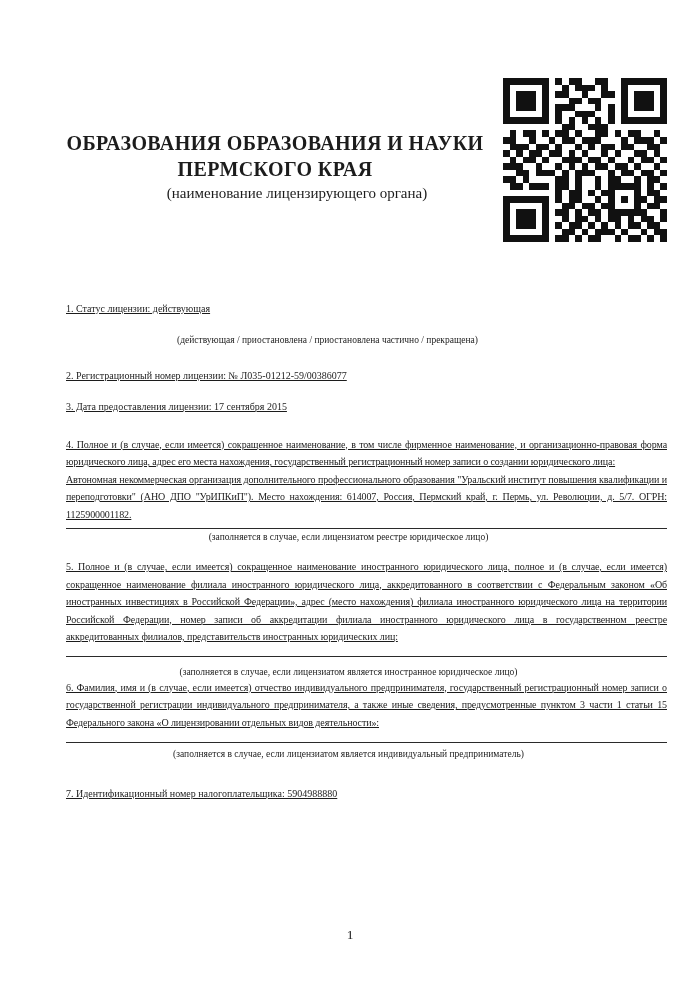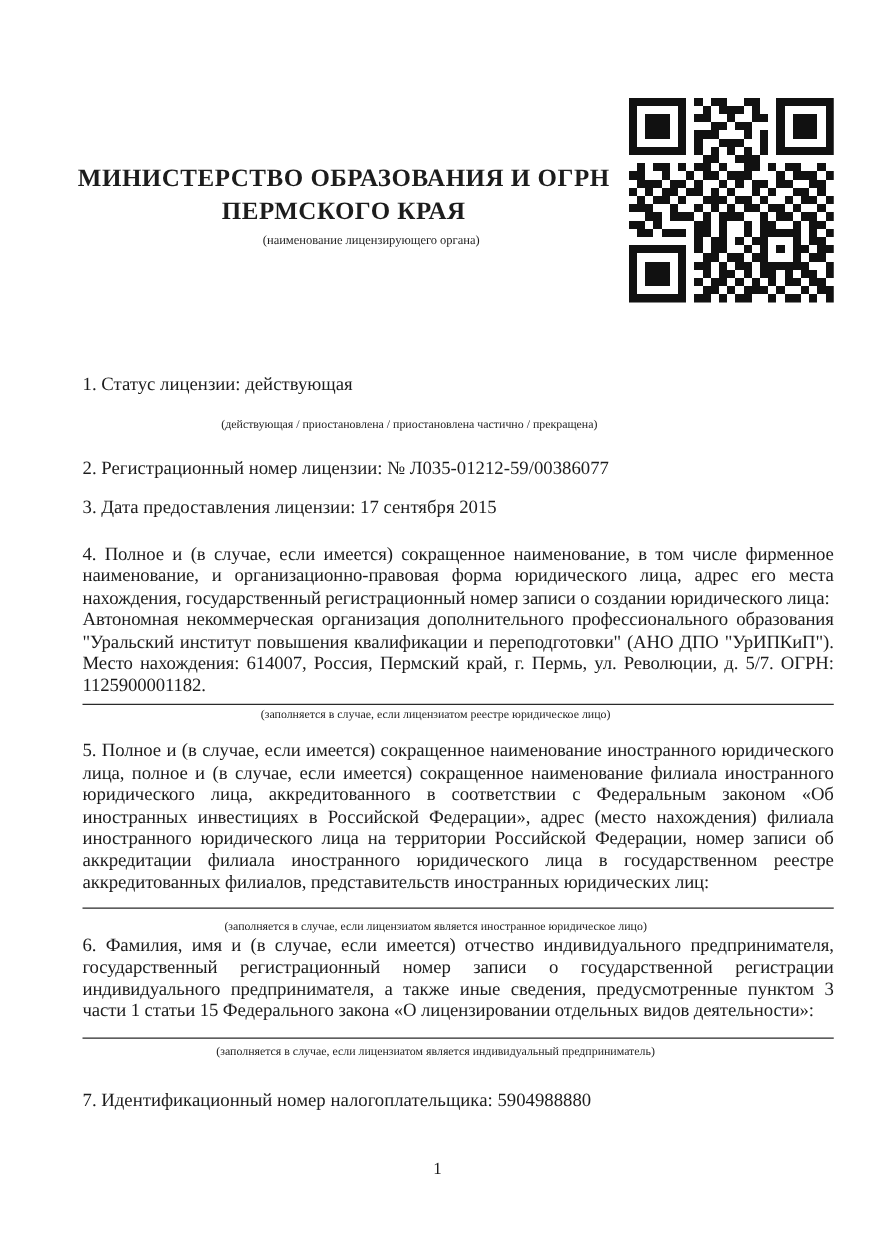--- a/index.html
+++ b/index.html
@@ -14,31 +14,31 @@
   
   .header { position:relative; height:270px; }
   .header-text {
     position:absolute; left:0; top:130px; width:550px;
     text-align:center;
   }
   .ministry-line {
     font-weight:bold; font-size:20px; line-height:26px;
     letter-spacing:0.4px;
   }
-  .header-caption { font-size:10px; line-height:14px; margin-top:4px;padding-left:44px; }
+  .header-caption { font-size:15px; line-height:14px; margin-top:4px;padding-left:44px; }
   .qr {
     position:absolute; top:78px; right:33px;
     width:164px; height:164px;
   }
   .qr svg { width:100%; height:100%; shape-rendering:crispEdges; }
   .qr svg rect { fill:#111111; }
   
   .body { padding:0 33px 0 66px; }
   .doc-title { margin-top:33px; text-align:center; font-size:13.5px; line-height:17.5px; }
-  .item { font-size:15px; line-height:17.5px; }
+  .item { font-size:10px; line-height:17.5px;text-decoration:underline; }
   .just { text-align:justify; text-align-last:left; letter-spacing:-0.1px; }
   .small-caption { font-size:9.5px; line-height:13px; color:#1c1c1c; }
   .rule { height:0; border-top:1.2px solid #2a2a2a; }
   .cap1 { margin-top:16px; text-align:center; transform:translateX(-39px); }
   .capc { text-align:center; transform:translateX(-18px); }
   .item1 { margin-top:30px; }
   .item2 { margin-top:20px; }
   .item3 { margin-top:14px; }
   .item4-intro { margin-top:20px; }
   .r4 { margin-top:5px; }  .c4 { margin-top:2px; }
@@ -52,21 +52,21 @@
     text-align:center; font-size:13.5px; line-height:17.5px;
   }
 </style>
 </head>
 <body>
 
 <div class="page">
 
   <div class="header">
     <div class="header-text">
-      <div class="ministry-line">МИНИСТЕРСТВО ОБРАЗОВАНИЯ И ОГРН</div>
+      <div class="ministry-line">ОБРАЗОВАНИЯ ОБРАЗОВАНИЯ И НАУКИ</div>
       <div class="ministry-line">ПЕРМСКОГО КРАЯ</div>
       <div class="header-caption">(наименование лицензирующего органа)</div>
     </div>
     <div class="qr">
       <svg id="qr-svg" xmlns="http://www.w3.org/2000/svg" viewBox="0 0 25 25" aria-hidden="true">
           <rect x="0" y="0" width="1" height="1" fill="#111111"></rect>
           <rect x="1" y="0" width="1" height="1" fill="#111111"></rect>
           <rect x="2" y="0" width="1" height="1" fill="#111111"></rect>
           <rect x="3" y="0" width="1" height="1" fill="#111111"></rect>
           <rect x="4" y="0" width="1" height="1" fill="#111111"></rect>

